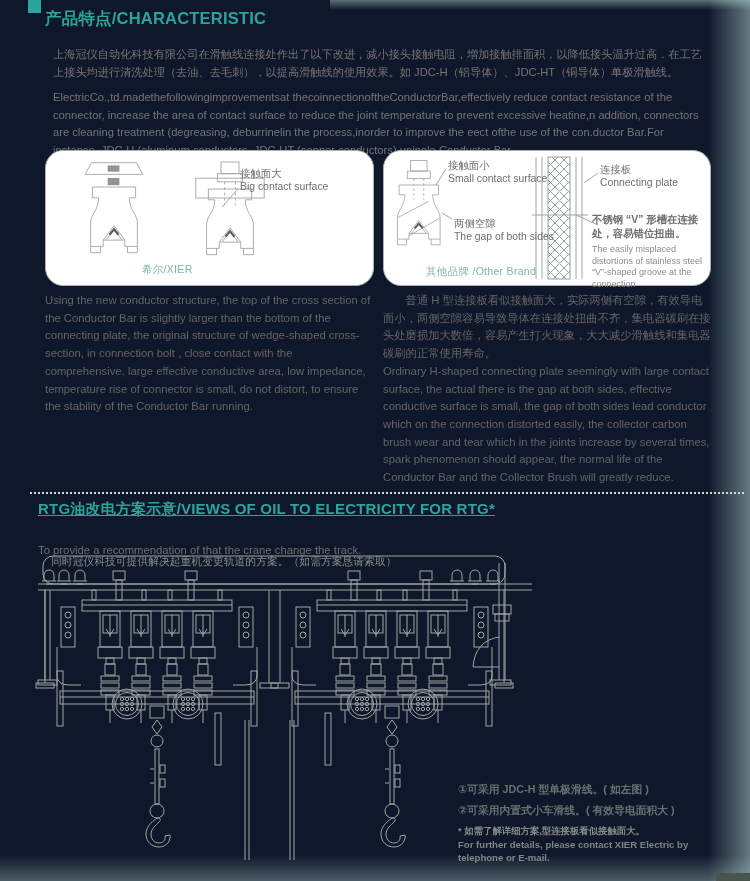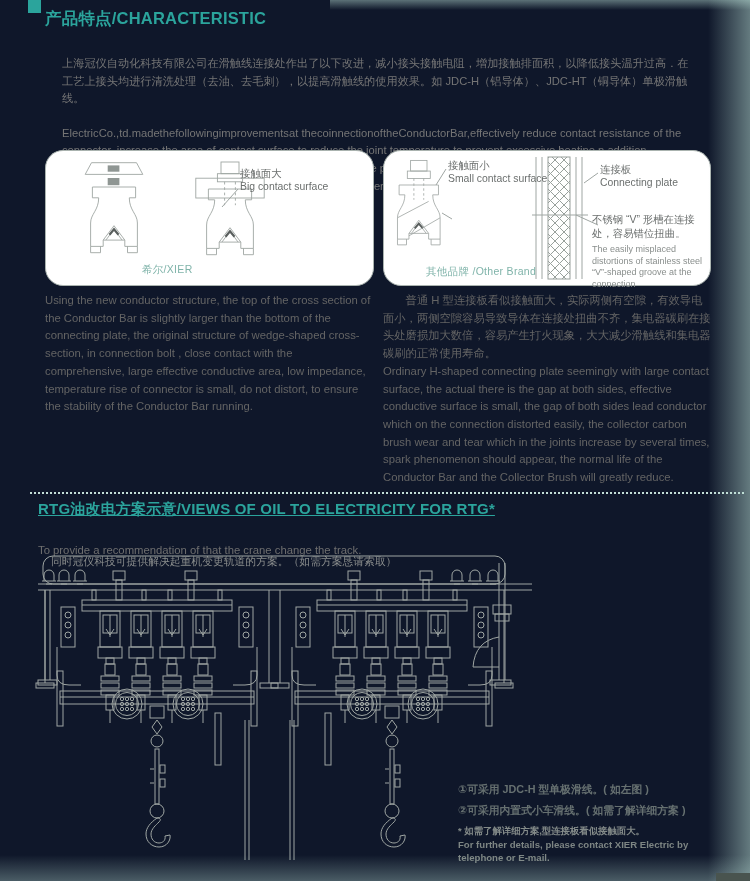--- a/index.html
+++ b/index.html
@@ -8,29 +8,29 @@
     overflow:hidden;font-family:"Liberation Sans","DejaVu Sans",sans-serif;color:#666;
   }
   .abs{position:absolute;}
   
   .sec-title{font-weight:bold;color:#2ba49c;letter-spacing:.2px;white-space:nowrap;}
   #title1{left:45px;top:8px;font-size:16.5px;}
   #title2{left:38px;top:500px;font-size:15px;text-decoration:underline;}
   .corner-mark{left:28px;top:0;width:13px;height:13px;background:#2ba49c;}
   
   #intro{left:45px;top:38px;width:668px;font-size:11.2px;line-height:17.6px;color:#757575;}
-  #intro p{margin:17px;}
+  #intro p{margin:8px;}
   
   .dbox{border:1.5px solid #aab3af;border-radius:18px;background:#fff;}
   #box-xier{left:45px;top:150px;width:327px;height:134px;}
   #box-other{left:383px;top:150px;width:326px;height:134px;}
   .dlabel{font-size:10.4px;line-height:13px;color:#6b6f6e;}
   .dlabel .en{display:block;}
   .brand-label{font-size:10.5px;color:#7fb3a9;letter-spacing:.3px;}
-  .small-note{font-size:10.4px;line-height:14px;color:#6b6f6e;}
+  .small-note{font-size:10.4px;line-height:14px;color:#6b6f6e;font-weight:bold;}
   .small-note-en{font-size:9px;line-height:11.5px;color:#8a8f8d;margin-top:3px;}
   
   .tcol{top:292px;width:328px;font-size:11.3px;line-height:17.7px;color:#646464;}
   .tcol p{margin:0;}
   .tcol p.cn{text-indent:2em;}
   #col-left{left:45px;}
   #col-right{left:383px;}
   
   #dotline{left:30px;top:492px;width:714px;border-top:2px dotted #c3ded7;height:0;}
   
@@ -204,20 +204,24 @@
         <path d="M152,6 V128 M158,6 V128 M192,6 V128 M198,6 V128"></path>
         <rect x="164" y="6" width="22" height="122" fill="url(#herring)" stroke="#98a09c"></rect>
         <path d="M148,64 H204"></path>
       </g>
       <path class="ln" d="M214,22 L200,32 M214,74 L192,64"></path>
     </svg>
     <div class="abs dlabel" style="left:64px;top:8px;width:110px">
       <span>接触面小</span>
       <span class="en">Small contact surface</span>
     </div>
+    <div class="abs dlabel" style="left:70px;top:66px;width:120px">
+      <span>两侧空隙</span>
+      <span class="en">The gap of both sides</span>
+    </div>
     <div class="abs dlabel" style="left:216px;top:12px;width:110px">
       <span>连接板</span>
       <span class="en">Connecting plate</span>
     </div>
     <div class="abs" style="left:208px;top:62px;width:115px">
       <div class="small-note">不锈钢 “V” 形槽在连接处，容易错位扭曲。</div>
       <div class="small-note-en">The easily misplaced distortions of stainless steel “V”-shaped groove at the connection</div>
     </div>
     <div class="abs brand-label" style="left:42px;bottom:6px">其他品牌 /Other Brand</div>
   </div>
@@ -261,21 +265,21 @@
       <rect x="293" y="160" width="6" height="52"></rect>
       <path d="M213,167 V307 M217,167 V307 M258,167 V307 M262,167 V307"></path>
 
       <use href="#trolley-unit" x="125"></use>
       <use href="#trolley-unit" x="360"></use>
     </g>
   </svg>
 
   <div class="abs" id="notes">
     <div class="n">①可采用 JDC-H 型单极滑线。( 如左图 )</div>
-    <div class="n">②可采用内置式小车滑线。( 如需了解详细方案 )</div>
+    <div class="n">②可采用内置式小车滑线。( 有效导电面积大 )</div>
     <div class="fn-cn">* 如需了解详细方案,型连接板看似接触面大。</div>
     <div class="fn-en">For further details, please contact  XIER Electric by</div>
     <div class="fn-en">telephone or E-mail.</div>
   </div>
 
   <div class="abs" id="edge-top"></div>
   <div class="abs" id="edge-right"></div>
   <div class="abs" id="edge-bottom"></div>
   <div class="abs" id="spine-bar"></div>
 

